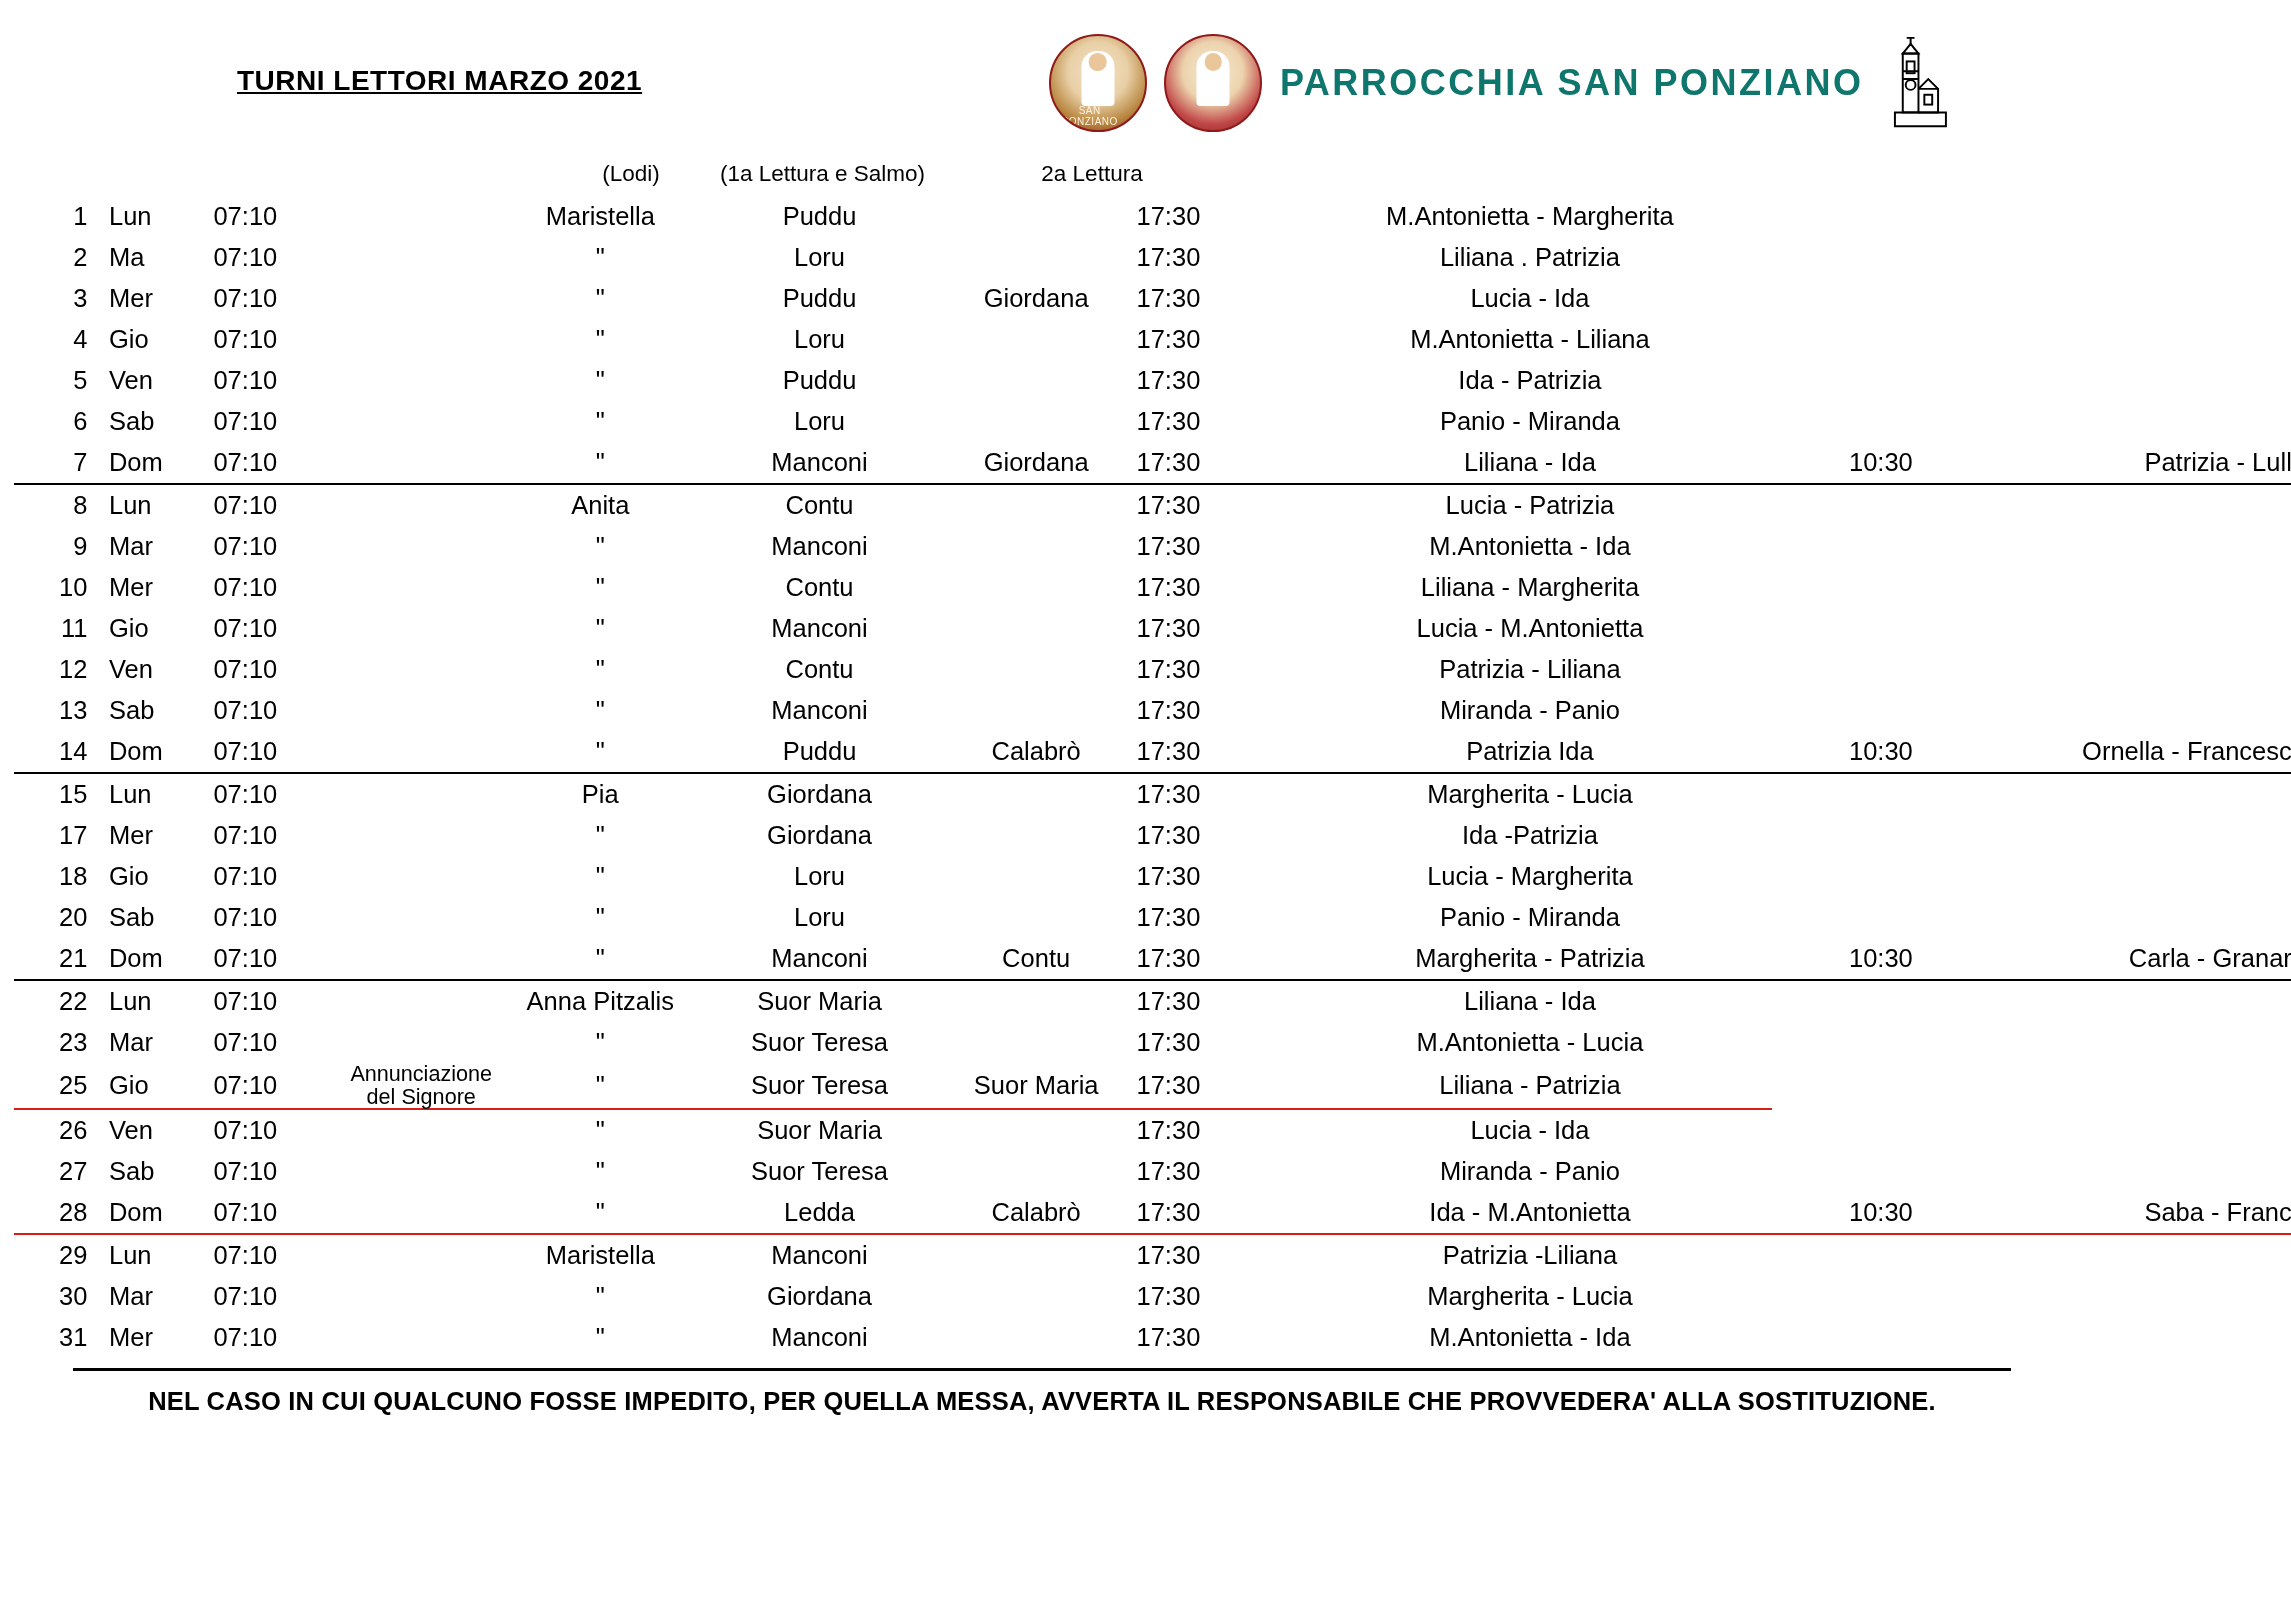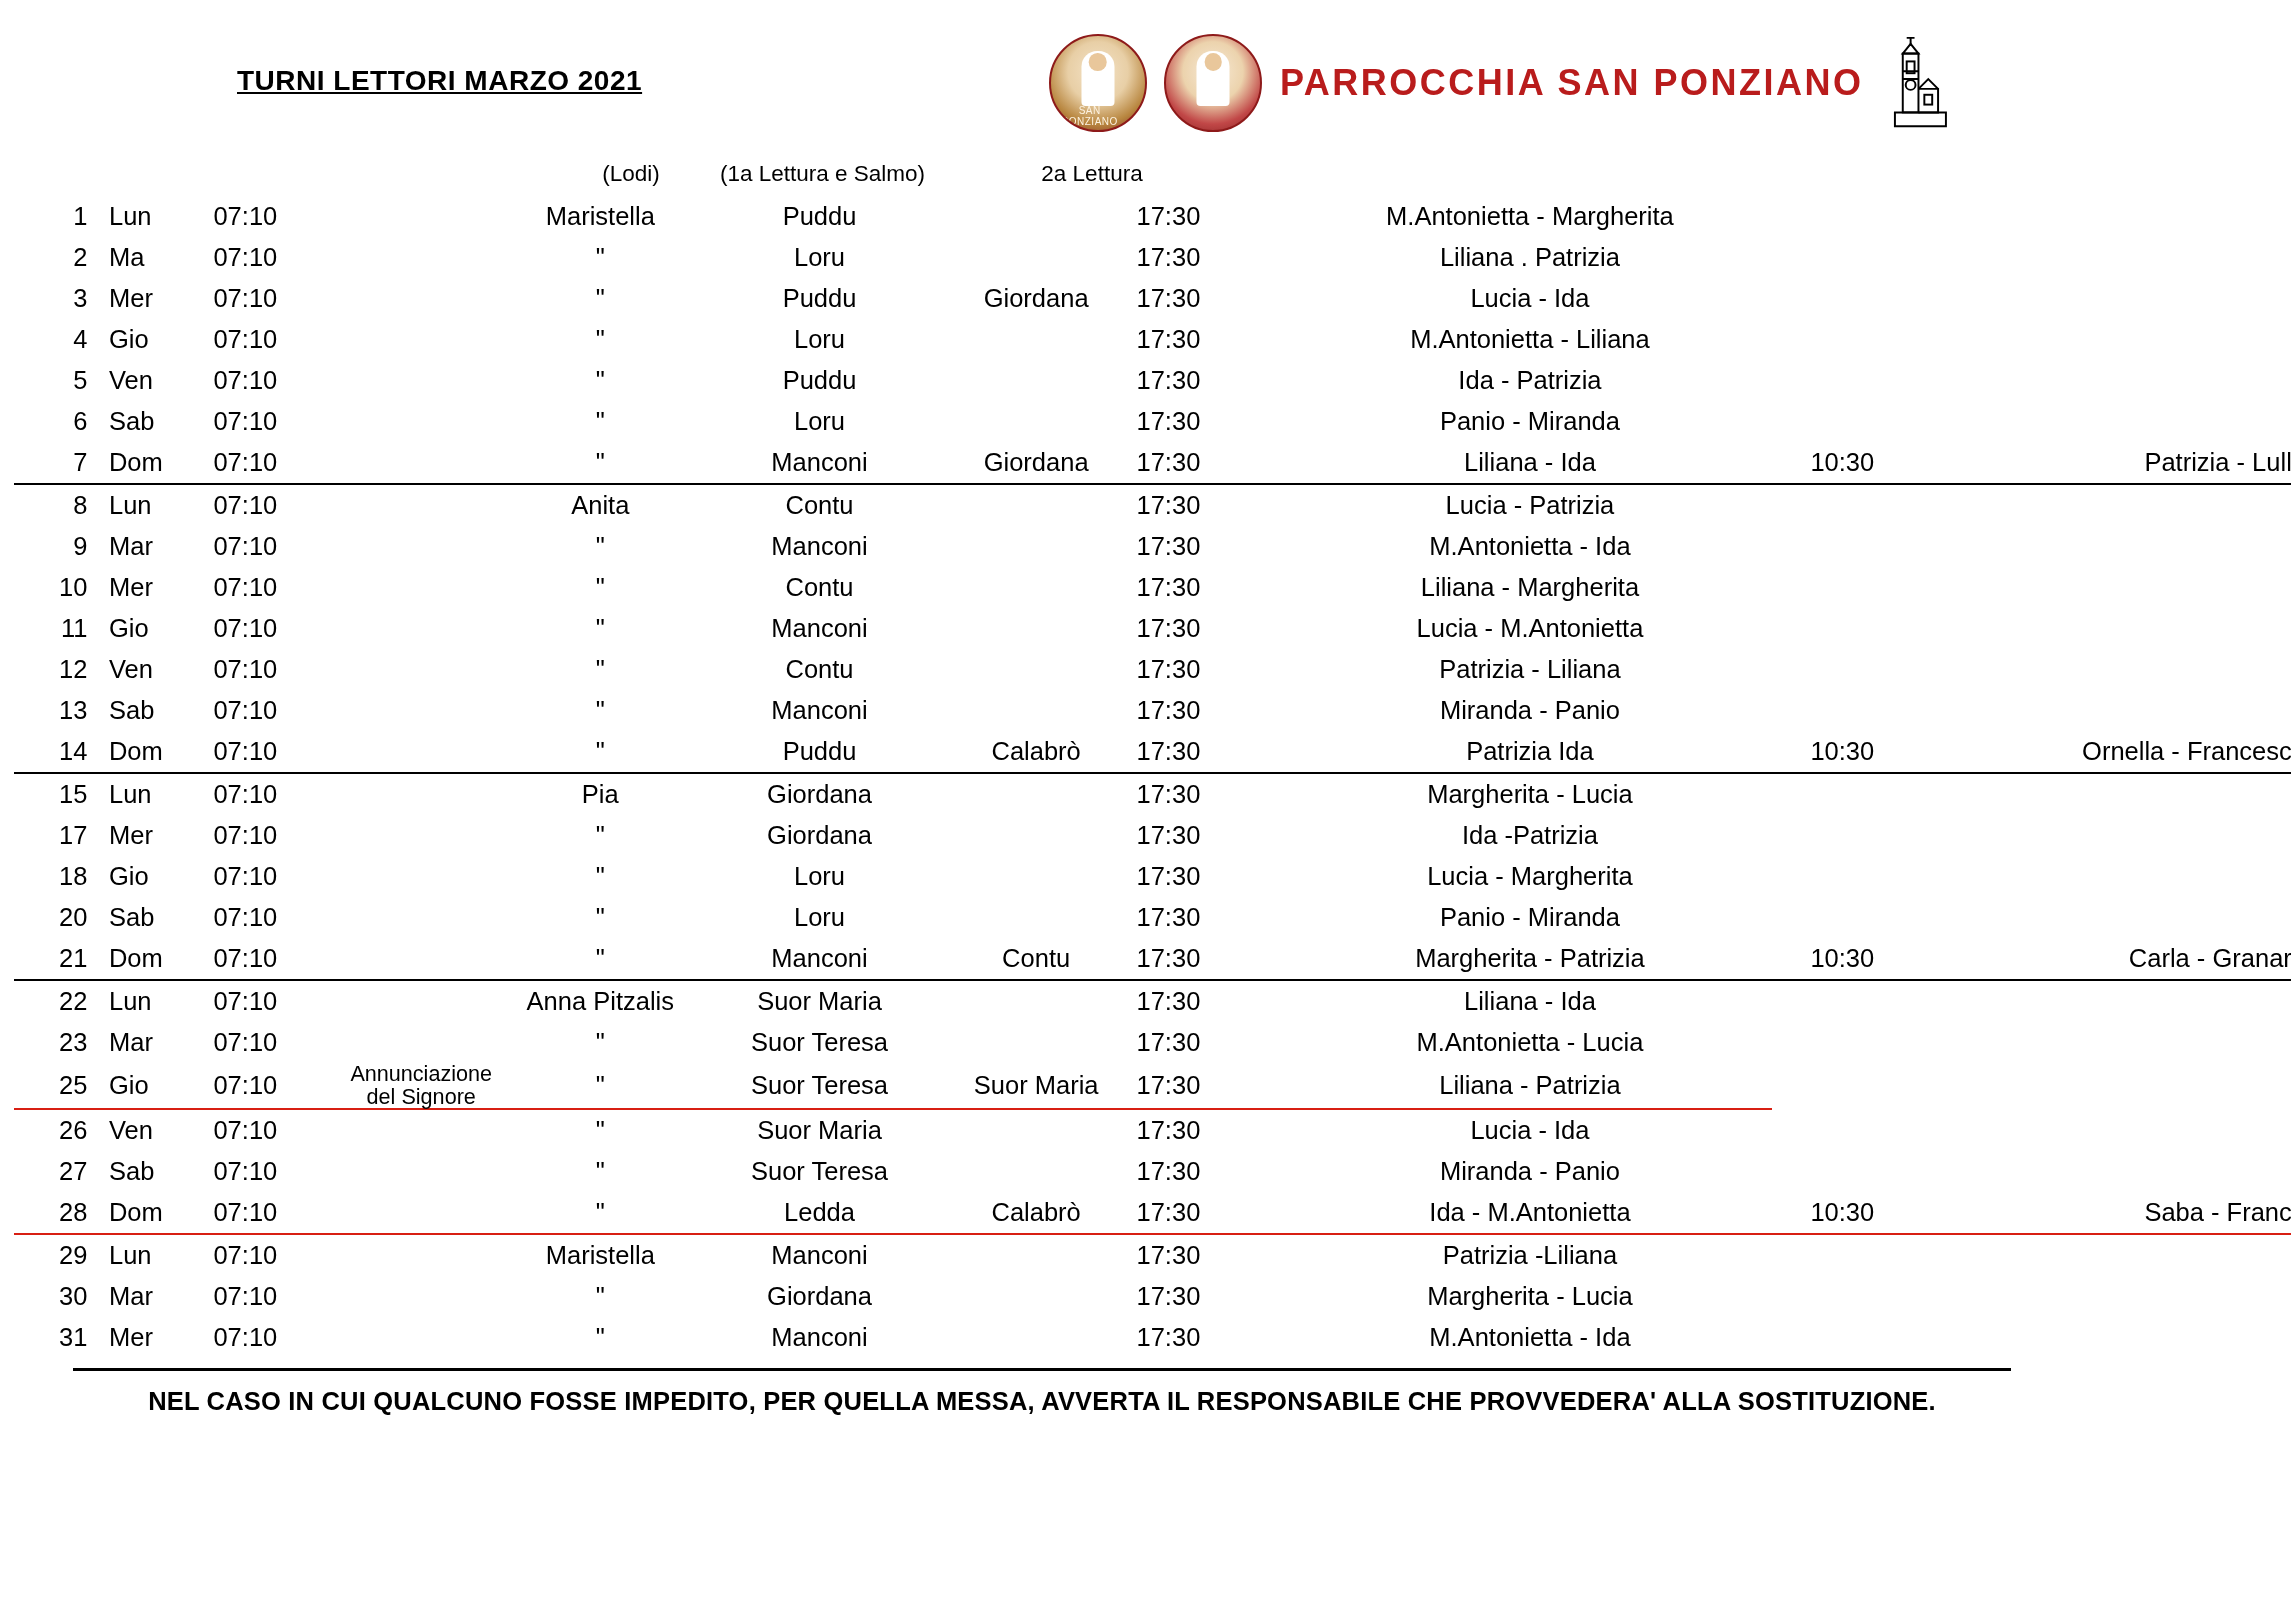--- a/index.html
+++ b/index.html
@@ -86,21 +86,21 @@
     left: 0;
     right: 16px;
     text-align: center;
     font-size: 10px;
     color: #fdf3e2;
     letter-spacing: 0.5px;
   }
   .brand-name {
     font-size: 36px;
     font-weight: bold;
-    color: #b91c1c;
+    color: #0f766e;
     letter-spacing: 2.5px;
     white-space: nowrap;
   }
   .church-icon {
     width: 71px;
     height: 102px;
     position: relative;
     flex: 0 0 auto;
   }
 
@@ -133,21 +133,21 @@
   }
   .c-num    { width: 71px;  text-align: right; padding-right: 13.7px !important; }
   .c-day    { width: 88px;  text-align: left; padding-left: 7.8px !important; }
   .c-time   { width: 118px; text-align: left; padding-left: 13.7px !important;}
   .c-note   { width: 167px; text-align: center; font-size: 21.6px; line-height: 1.05;}
   .c-lodi   { width: 181px; text-align: center; }
   .c-first  { width: 245px; text-align: center; }
   .c-second { width: 176px; text-align: center; }
   .c-eve    { width: 147px; text-align: left; padding-left: 9.8px !important;}
   .c-evenames { width: 470px; text-align: center; }
-  .c-m1030  { width: 137px; text-align: center; }
+  .c-m1030  { width: 137px; text-align: right; }
   .c-mnames { width: 382px; text-align: right; }
 
   tr.blkend td { border-bottom: 2.9px solid #000000; }
   tr.redline td.redseg { border-bottom: 2.9px solid #d81f13; }
   tr.redfull td { border-bottom: 2.9px solid #d81f13; }
 
   
   .footer-rule {
     margin: 9.8px 59px 0 59px;
     border-top: 3.9px solid #000000;

